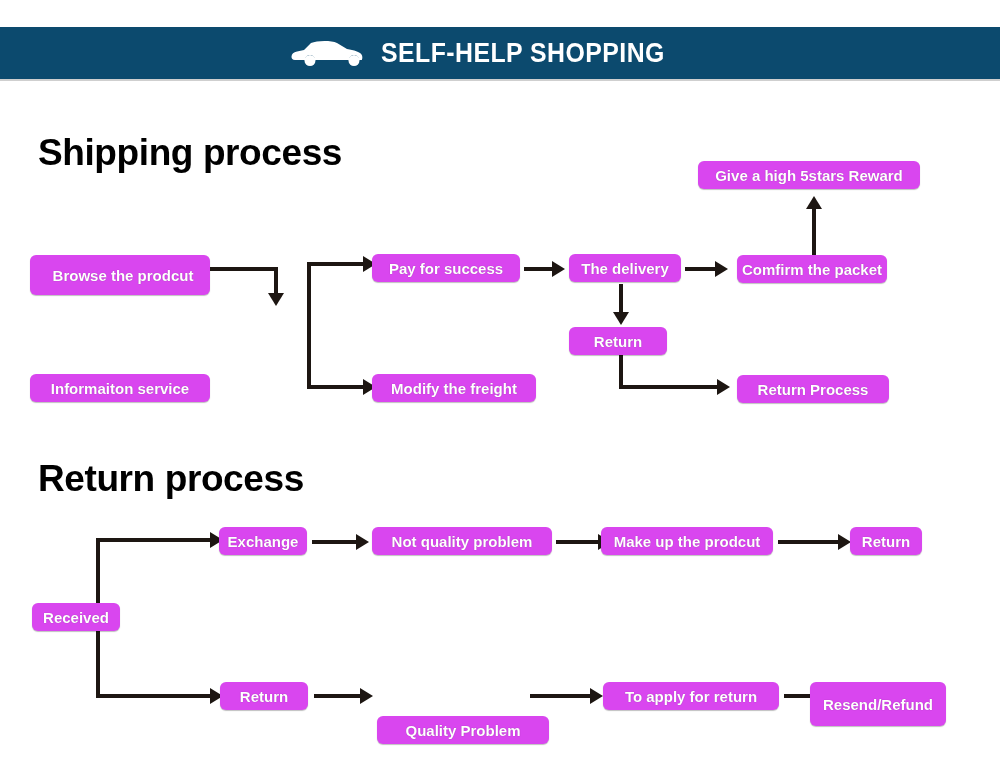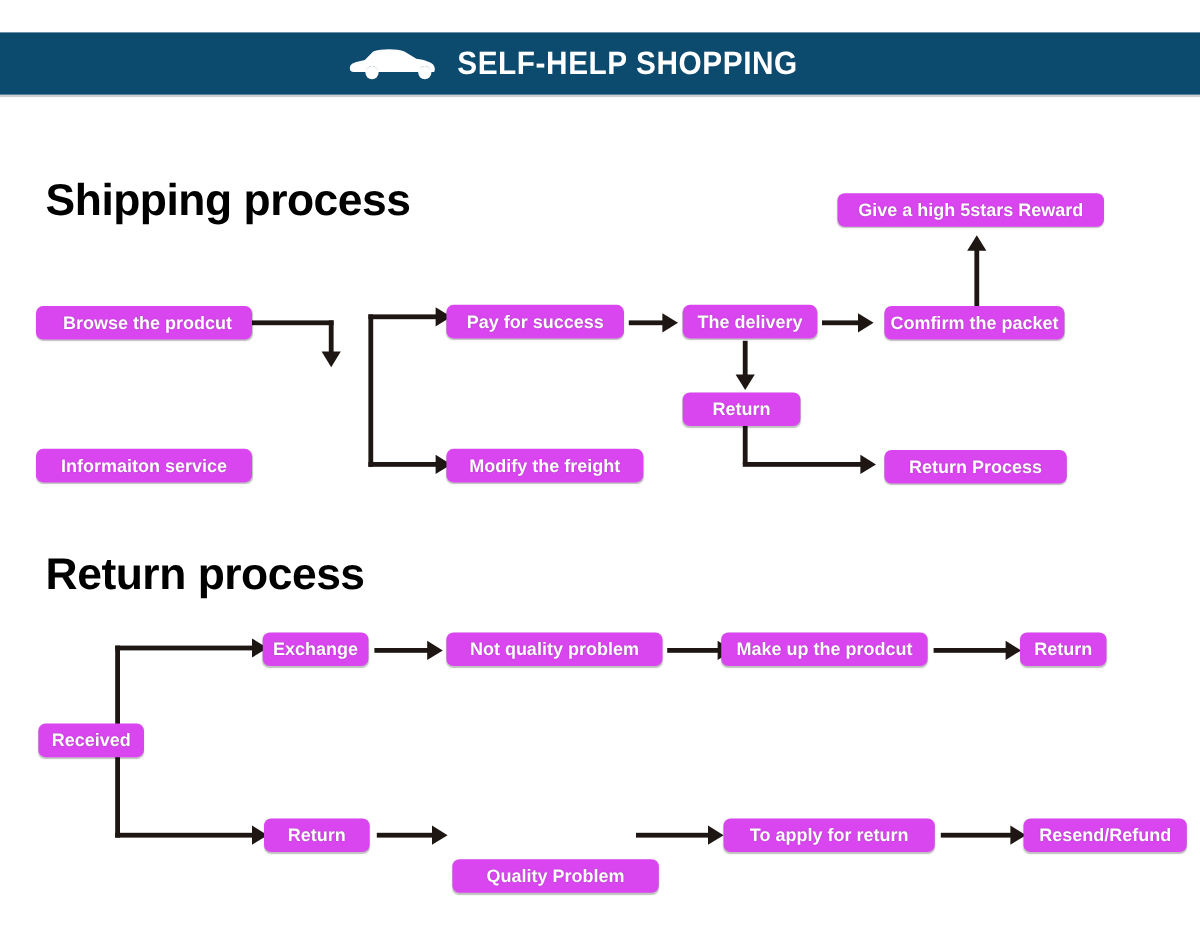--- a/index.html
+++ b/index.html
@@ -138,21 +138,21 @@
           <path fill="#ffffff" d="M20 4 C26 1.5 40 1.2 46 4 L56 10 C63 11 69 13 70.5 15.5 C71.6 17.2 71.6 19.5 70.8 21 L68 21 A5 5 0 0 0 58 21 L24 21 A5 5 0 0 0 14 21 L4 21 C1.6 21 0.4 19.6 0.5 17.6 C0.6 15.2 2.6 13.3 6 12.6 L13 11 Z"></path>
           <circle fill="#ffffff" cx="19" cy="21.5" r="5.5"></circle>
           <circle fill="#ffffff" cx="63" cy="21.5" r="5.5"></circle>
         </svg>
       </span>
       <span id="banner-title">SELF-HELP SHOPPING</span>
     </div>
   </div>
   <div id="banner-underline"></div>
 
-  <div class="section-title" style="left:38px; top:148px;">Shipping process</div>
+  <div class="section-title" style="left:38px; top:134px;">Shipping process</div>
 
   <div class="hline" style="left:208px; top:267px; width:70px;"></div>
   <div class="vline" style="left:274px; top:267px; height:28px;"></div>
   <div class="arrow-d" style="left:268px; top:293px;"></div>
 
   <div class="vline" style="left:307px; top:262px; height:127px;"></div>
   <div class="hline" style="left:307px; top:262px; width:58px;"></div>
   <div class="arrow-r" style="left:363px; top:256px;"></div>
   <div class="hline" style="left:307px; top:385px; width:58px;"></div>
   <div class="arrow-r" style="left:363px; top:379px;"></div>
@@ -166,21 +166,21 @@
   <div class="vline" style="left:619px; top:284px; height:30px;"></div>
   <div class="arrow-d" style="left:613px; top:312px;"></div>
 
   <div class="vline" style="left:812px; top:207px; height:48px;"></div>
   <div class="arrow-u" style="left:806px; top:196px;"></div>
 
   <div class="vline" style="left:619px; top:355px; height:32px;"></div>
   <div class="hline" style="left:619px; top:385px; width:100px;"></div>
   <div class="arrow-r" style="left:717px; top:379px;"></div>
 
-  <div class="node" style="left:30px;  top:255px; width:180px; height:28px;padding-left:16px;">Browse the prodcut</div>
+  <div class="node" style="left:30px;  top:255px; width:180px; height:40px;padding-left:16px;">Browse the prodcut</div>
   <div class="node" style="left:30px;  top:374px; width:180px; height:28px;">Informaiton service</div>
   <div class="node" style="left:372px; top:254px; width:148px; height:28px;">Pay for success</div>
   <div class="node" style="left:372px; top:374px; width:164px; height:28px;">Modify the freight</div>
   <div class="node" style="left:569px; top:254px; width:112px; height:28px;">The delivery</div>
   <div class="node" style="left:737px; top:255px; width:150px; height:28px;">Comfirm the packet</div>
   <div class="node" style="left:698px; top:161px; width:222px; height:28px;">Give a high 5stars Reward</div>
   <div class="node" style="left:569px; top:327px; width:98px;  height:28px;">Return</div>
   <div class="node" style="left:737px; top:375px; width:152px; height:28px;">Return Process</div>
 
   <div class="section-title" style="left:38px; top:460px;">Return process</div>
@@ -210,15 +210,15 @@
   <div class="arrow-r" style="left:842px; top:688px;"></div>
 
   <div class="node" style="left:32px;  top:603px; width:88px;  height:28px;">Received</div>
   <div class="node" style="left:219px; top:527px; width:88px;  height:28px;">Exchange</div>
   <div class="node" style="left:372px; top:527px; width:180px; height:28px;">Not quality problem</div>
   <div class="node" style="left:601px; top:527px; width:172px; height:28px;">Make up the prodcut</div>
   <div class="node" style="left:850px; top:527px; width:72px;  height:28px;">Return</div>
   <div class="node" style="left:220px; top:682px; width:88px;  height:28px;">Return</div>
   <div class="node" style="left:377px; top:716px; width:172px; height:28px;">Quality Problem</div>
   <div class="node" style="left:603px; top:682px; width:176px; height:28px;">To apply for return</div>
-  <div class="node" style="left:853px; top:682px; width:136px; height:28px;">Resend/Refund</div>
+  <div class="node" style="left:810px; top:682px; width:136px; height:44px;">Resend/Refund</div>
 
 </div>
 
 </body></html>

